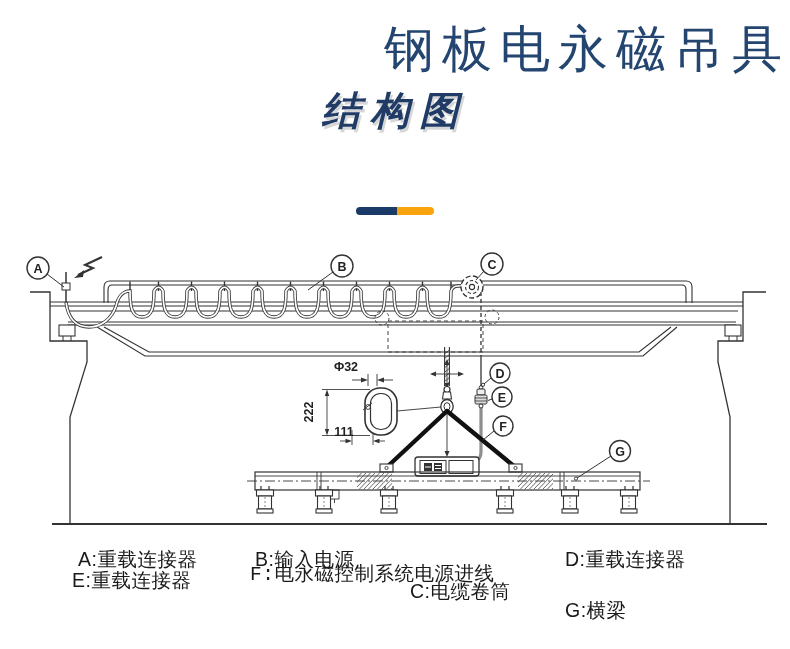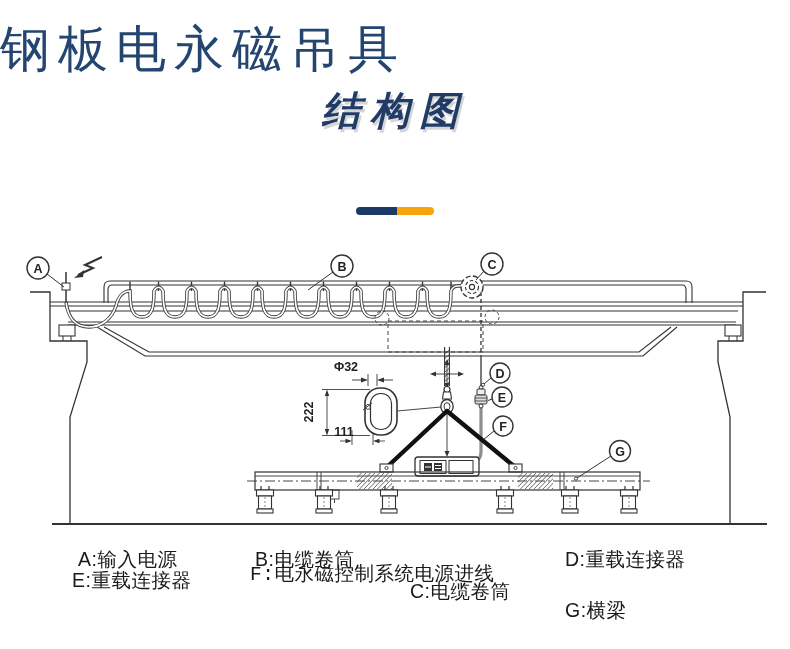--- a/index.html
+++ b/index.html
@@ -1,18 +1,18 @@
 <!DOCTYPE html>
 <html><head>
 <meta charset="utf-8">
 <style>
   html,body{margin:0;padding:0;background:#fff;}
   .page{position:relative;width:790px;height:649px;background:#fff;overflow:hidden;
         font-family:"Liberation Sans","DejaVu Sans",sans-serif;}
-  .title{position:absolute;top:16px;left:0;width:100%;margin:0;text-align:left;
+  .title{position:absolute;top:16px;left:0;width:100%;margin:0;text-align:right;
          font-size:50px;font-weight:400;letter-spacing:8px;color:#234570;}
   .subtitle{position:absolute;top:84px;left:0;width:100%;margin:0;text-align:center;
          font-size:39px;font-weight:bold;font-style:italic;letter-spacing:10px;color:#1f3b66;
          text-shadow:2px 3px 0 rgba(0,0,0,0.16);}
   .divider{position:absolute;top:207px;left:356px;width:78px;height:8px;border-radius:4px;
          overflow:hidden;display:flex;}
   .divider span{display:block;height:100%;}
   .div-navy{width:53%;}
   .div-orange{width:47%;}
   svg.diagram{position:absolute;top:0;left:0;width:790px;height:649px;}
@@ -297,22 +297,22 @@
       <circle cx="503" cy="426" r="10" fill="#fff" stroke="#333" stroke-width="1.4"></circle>
       <text class="co" x="503" y="430.5">F</text>
     </g>
     <g>
       <circle cx="620" cy="451" r="10.5" fill="#fff" stroke="#333" stroke-width="1.4"></circle>
       <text class="co" x="620" y="455.5">G</text>
     </g>
   </svg>
 
   <div class="legend">
-    <span class="l-a">A:输入电源</span>
-    <span class="l-b">B:电缆卷筒</span>
+    <span class="l-a">A:重载连接器</span>
+    <span class="l-b">B:输入电源</span>
     <span class="l-c">C:电缆卷筒</span>
     <span class="l-d">D:重载连接器</span>
     <span class="l-e">E:重载连接器</span>
     <span class="l-f">F:电永磁控制系统电源进线</span>
     <span class="l-g">G:横梁</span>
   </div>
 
 </div>
 
 </body></html>

